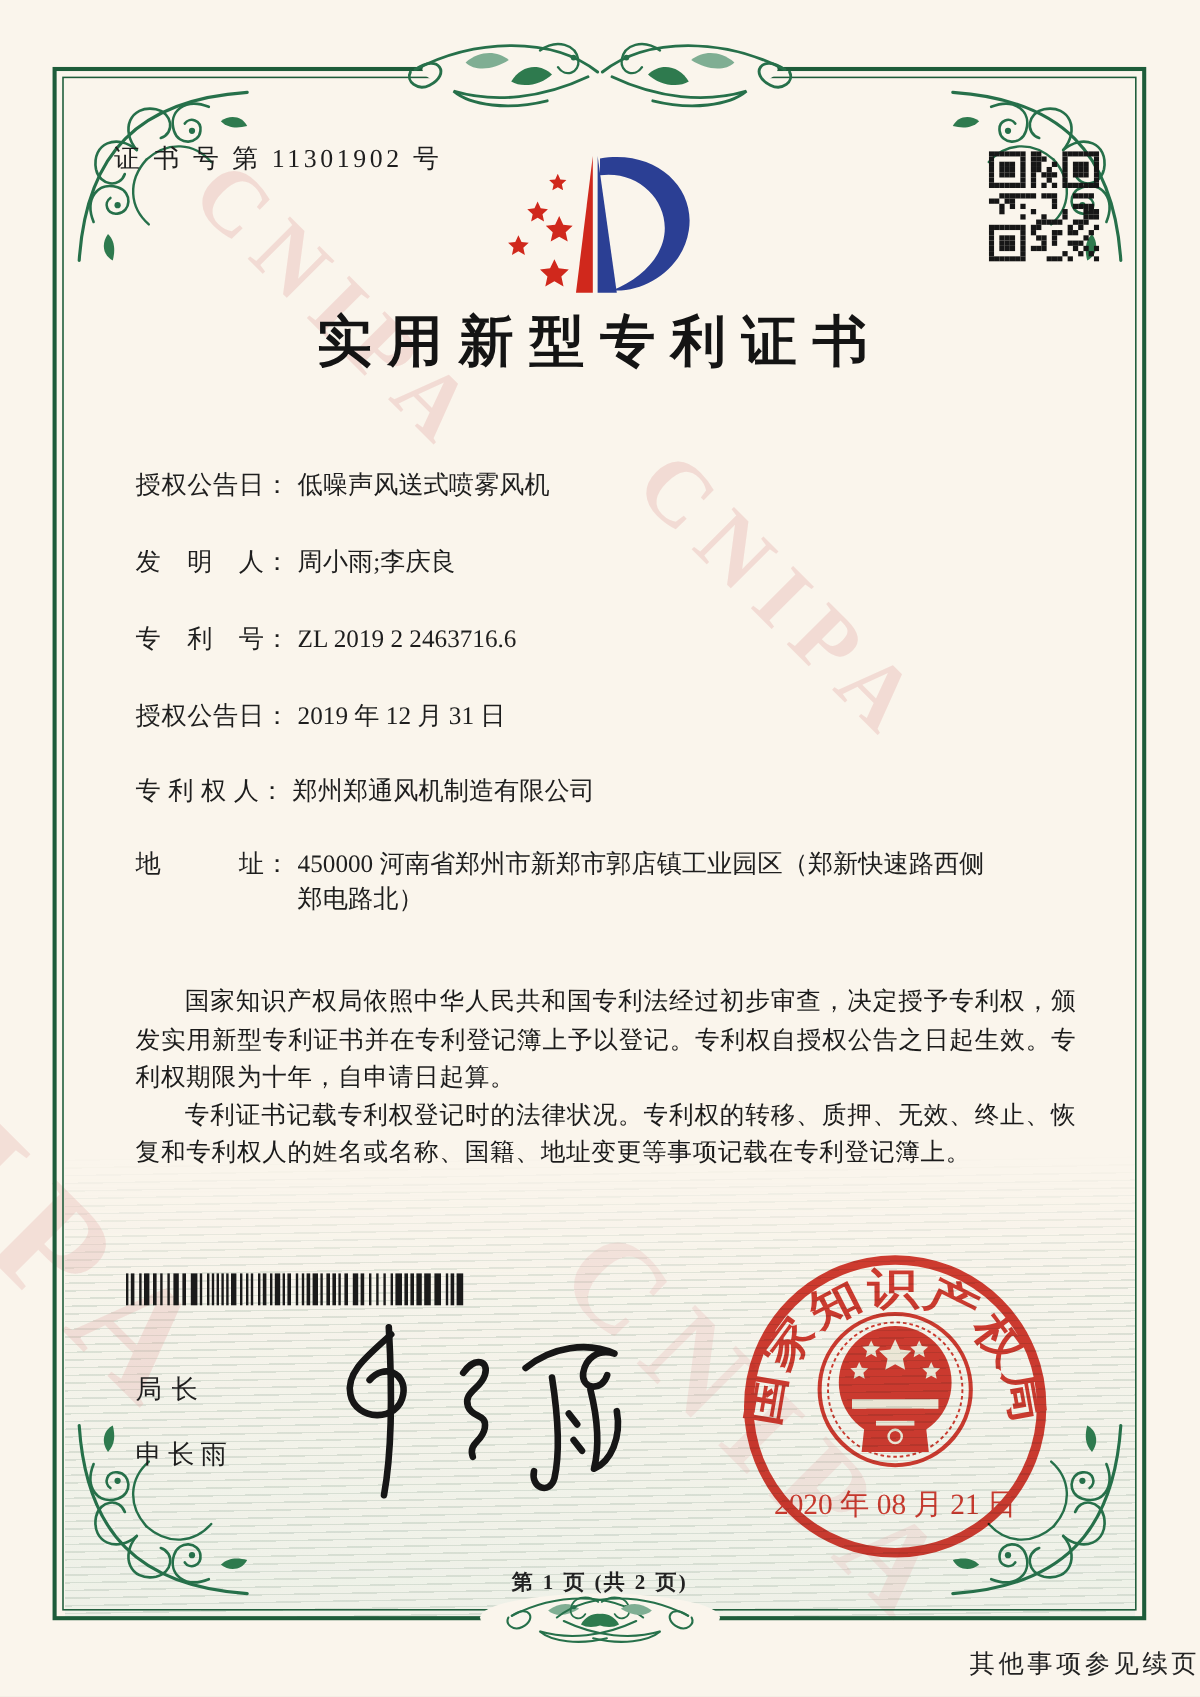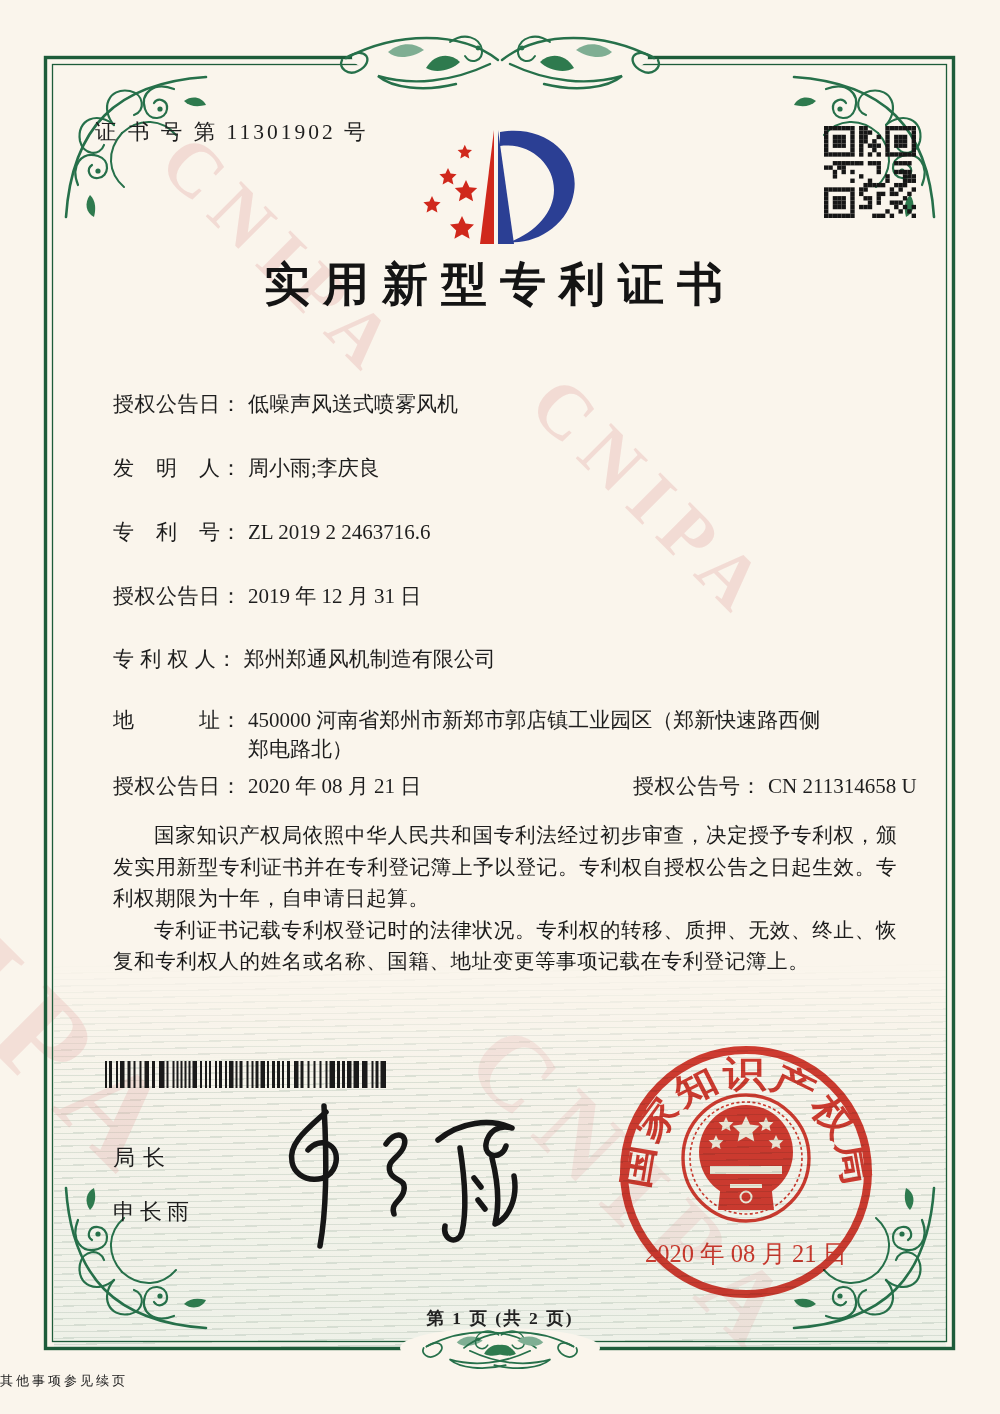--- a/index.html
+++ b/index.html
@@ -38,21 +38,21 @@
   }
   .grant-no{position:absolute; left:520px; top:0;}
   .bodytext{
     left:113px; top:820px; width:784px; font-size:20.5px; line-height:31.5px;
     text-align:justify; color:#1b1b1b; letter-spacing:.6px;
   }
   .bodytext p{margin:0; text-indent:2em;}
   .sig-title{left:113px; top:1143px; font-size:22px; letter-spacing:8px;}
   .sig-name{left:113px; top:1197px; font-size:22px; letter-spacing:5px;text-align:center;}
   .footer-page{left:0; top:1306px; width:1000px; text-align:center; font-size:17.5px; letter-spacing:2px; color:#222;font-weight:bold;}
-  .footer-note{left:0; top:1372px; width:1000px; text-align:left; font-size:13px; letter-spacing:3px; color:#222;}
+  .footer-note{left:0; top:1372px; width:1000px; text-align:right; font-size:21px; letter-spacing:3px; color:#222;}
   .seal{mix-blend-mode:multiply; opacity:.9;}
   svg text{font-family:"Liberation Serif","DejaVu Serif",serif;}
 </style>
 </head>
 <body>
 
 <div class="page">
 
   <div class="abs guilloche"></div>
 
@@ -354,26 +354,20 @@
   </div>
   <div class="abs row" style="top:582px">
     <span class="lbl">授权公告日：</span><span class="val">2019 年 12 月 31 日</span>
   </div>
   <div class="abs row" style="top:645px">
     <span class="lbl">专 利 权 人：</span><span class="val">郑州郑通风机制造有限公司</span>
   </div>
   <div class="abs row addr" style="top:706px">
     <span class="lbl" style="vertical-align:top">地　　　址：</span><span class="val">450000 河南省郑州市新郑市郭店镇工业园区（郑新快速路西侧郑电路北）</span>
   </div>
-  <div class="abs row" style="top:772px; width:790px">
-    <span class="lbl">授权公告日：</span><span class="val">2020 年 08 月 21 日</span>
-    <span class="grant-no">
-      <span class="lbl">授权公告号：</span><span class="val">CN 211314658 U</span>
-    </span>
-  </div>
 
   <div class="abs bodytext">
     <p>国家知识产权局依照中华人民共和国专利法经过初步审查，决定授予专利权，颁发实用新型专利证书并在专利登记簿上予以登记。专利权自授权公告之日起生效。专利权期限为十年，自申请日起算。</p>
     <p>专利证书记载专利权登记时的法律状况。专利权的转移、质押、无效、终止、恢复和专利权人的姓名或名称、国籍、地址变更等事项记载在专利登记簿上。</p>
   </div>
 
   <svg id="barcode" class="abs" style="left:105px;top:1061px" width="284" height="27" viewBox="0 0 284 27">
       <rect x="0.0" y="0" width="2" height="27" fill="#1a1a1a"></rect>
       <rect x="4.0" y="0" width="3" height="27" fill="#1a1a1a"></rect>
       <rect x="11.0" y="0" width="2" height="27" fill="#1a1a1a"></rect>

